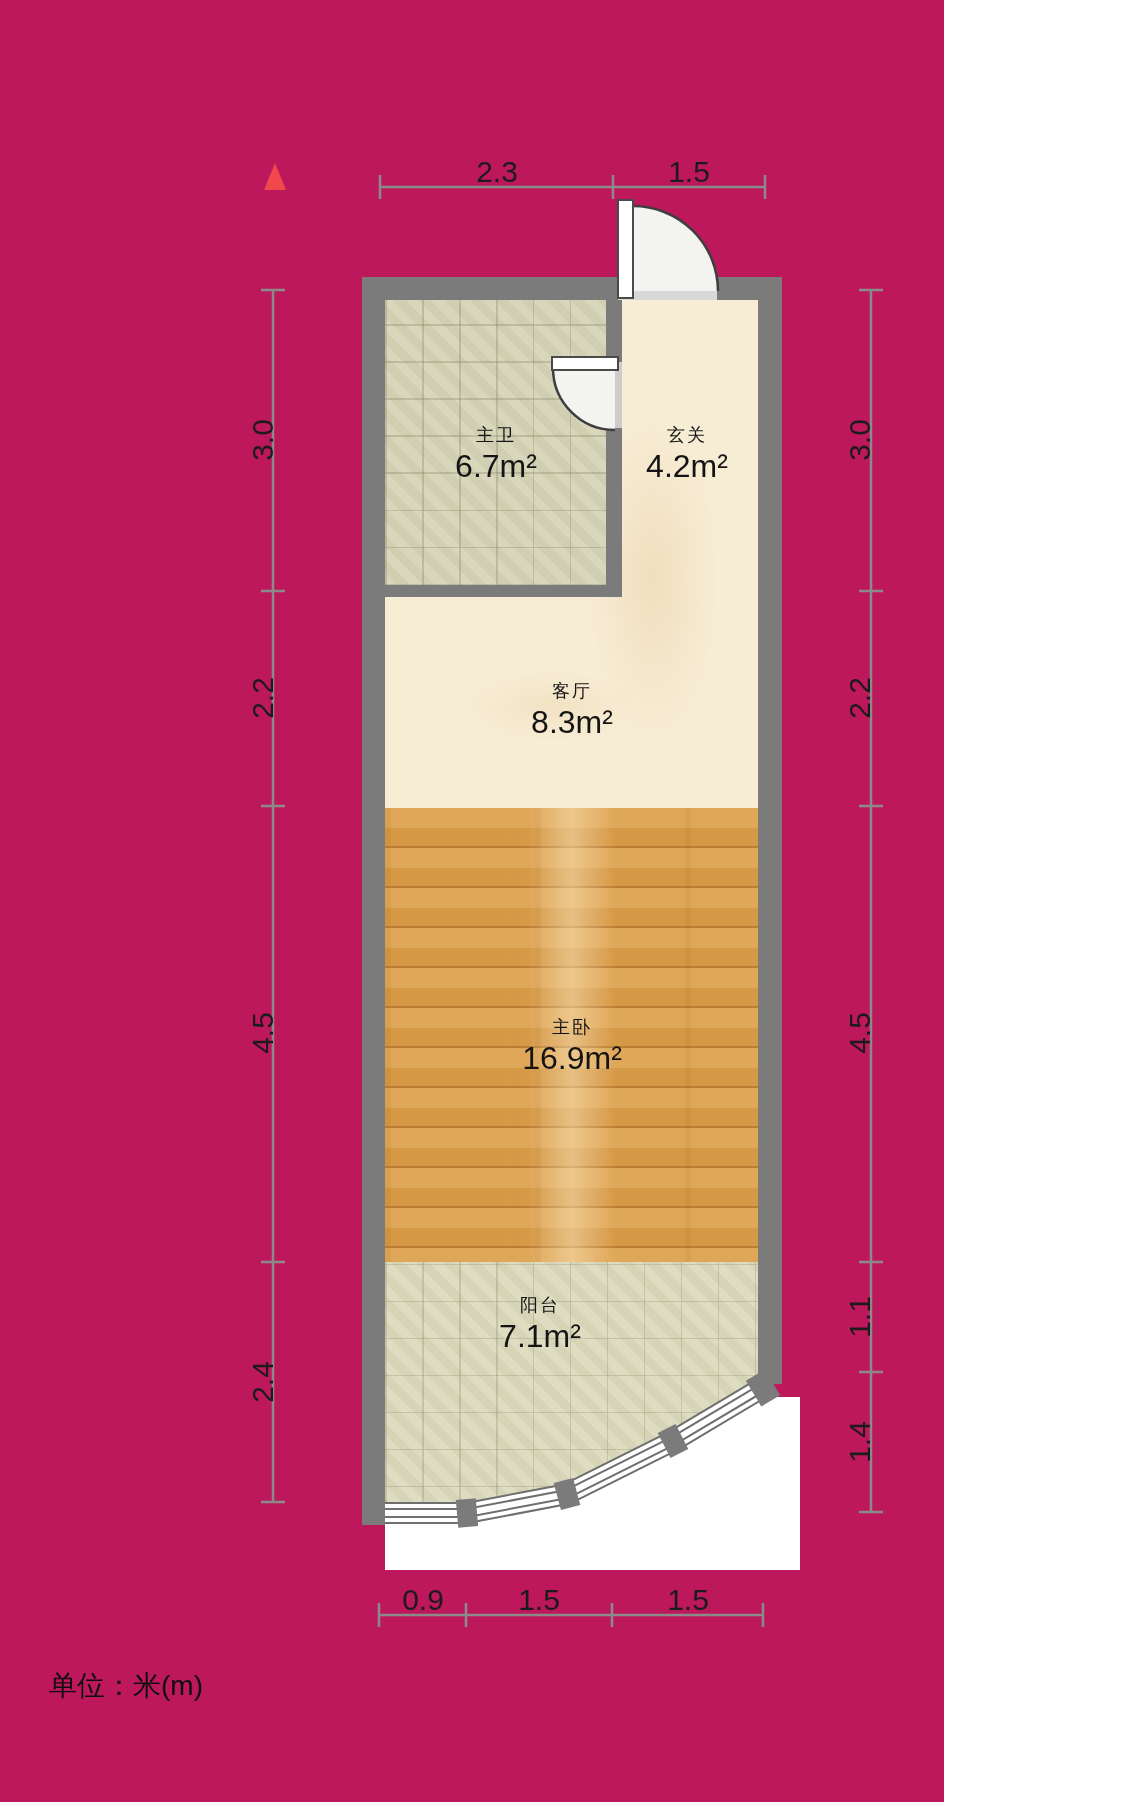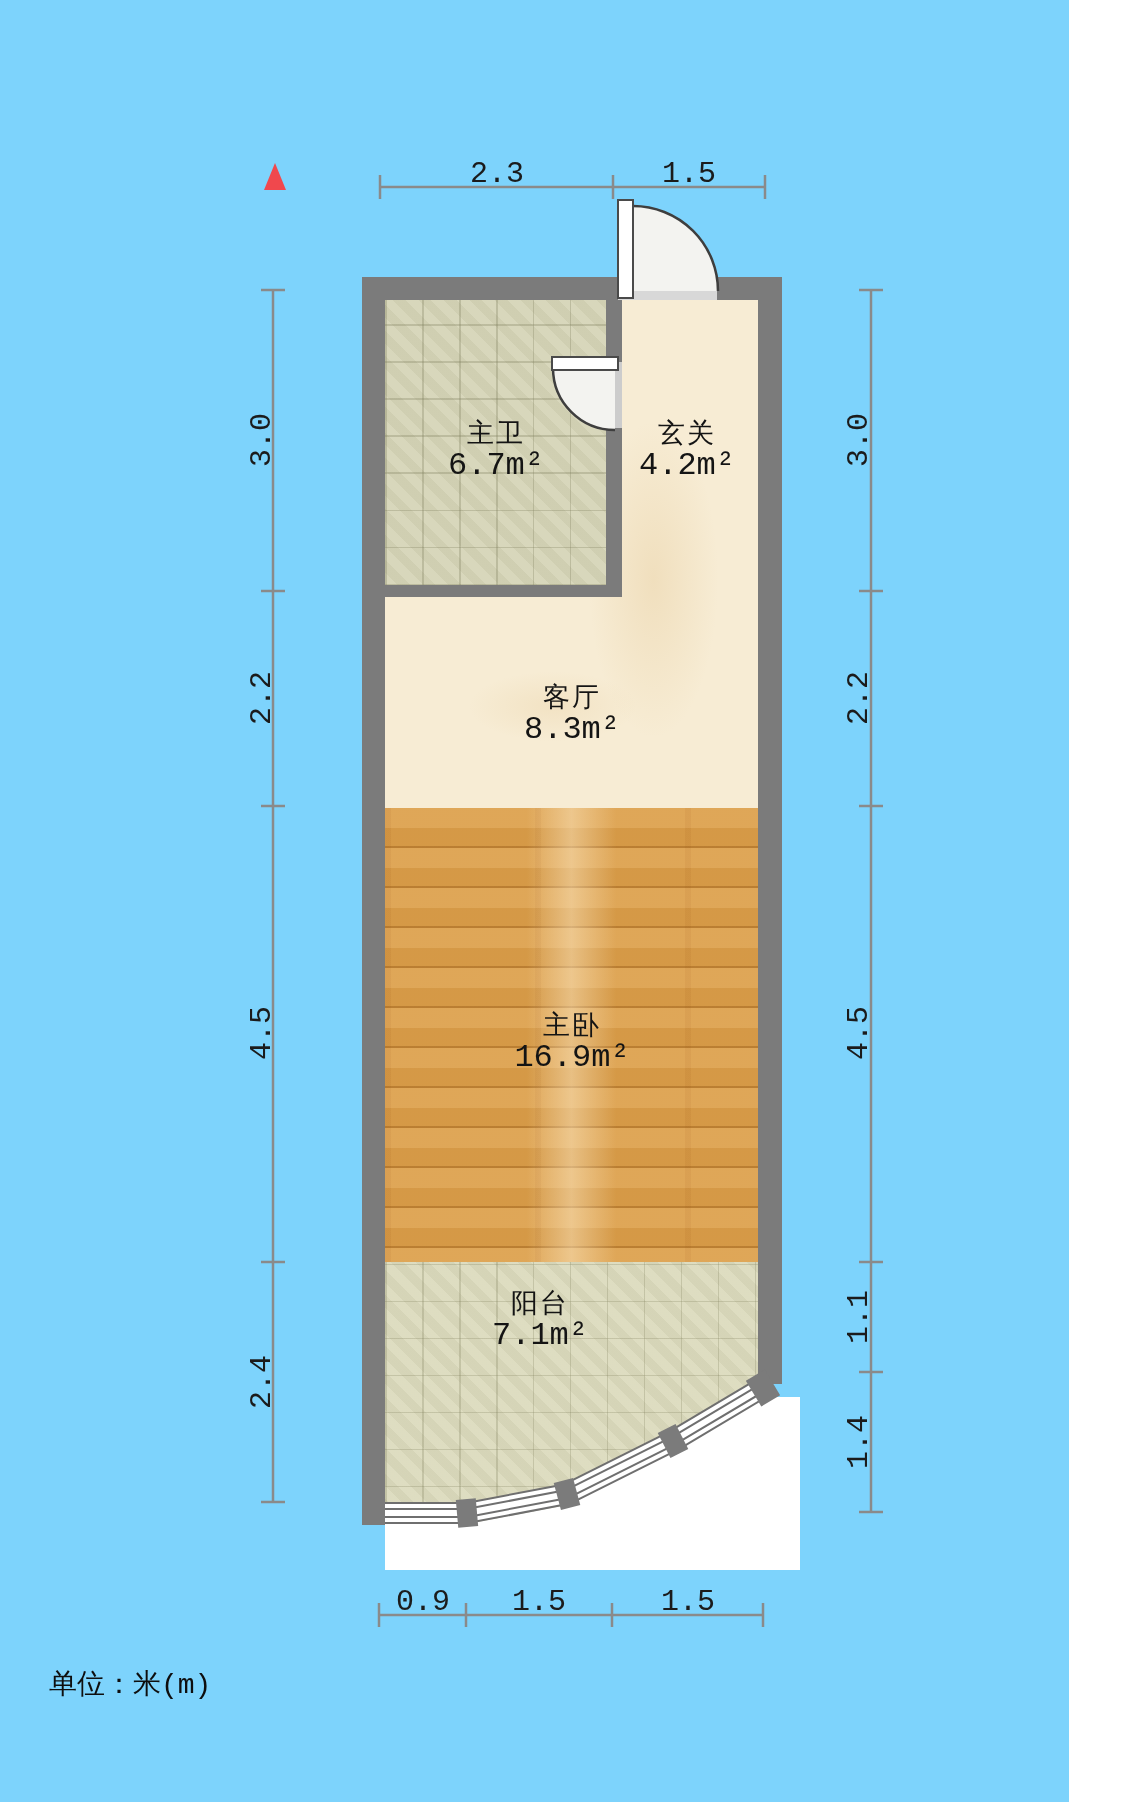--- a/index.html
+++ b/index.html
@@ -1,17 +1,17 @@
 <!DOCTYPE html>
 <html style="--c-wall: #7b7b7b; --c-door_opening: #d8d8d8; --c-bathroom_opening: #cccccc; --c-bathroom_floor: #d6d5b8; --c-balcony_floor: #dcdbbe; --c-marble_floor: #f7ecd4; --c-wood_floor: #dda04b; --c-window_frame: #6f6f6f; --c-dimension_line: #8a8a8a; --c-text: #1b1b1b; --c-north: #f0484d;"><head>
 <meta charset="utf-8">
 <style>
   html,body{margin:0;padding:0;background:#fff;}
-  .canvas{position:relative;width:1069px;height:1802px;background:#7dd3fc;overflow:hidden;
-          font-family:Liberation Mono, monospace;color:#111;}
+  .canvas{position:relative;width:944px;height:1802px;background:#be185d;overflow:hidden;
+          font-family:Liberation Sans, sans-serif;color:#111;}
   .wall{position:absolute;background:var(--c-wall,#7b7b7b);}
   .floor{position:absolute;}
   .floor-marble{
     background-color:var(--c-marble_floor,#f7ecd4);
     background-image:
       radial-gradient(ellipse 160px 60px at 28% 30%, rgba(216,176,108,.20), transparent 70%),
       radial-gradient(ellipse 90px 220px at 72% 55%, rgba(216,176,108,.22), transparent 72%),
       radial-gradient(ellipse 120px 50px at 45% 80%, rgba(216,176,108,.16), transparent 70%);
   }
   .floor-tile-bath{
@@ -30,21 +30,21 @@
   }
   .floor-wood{
     background-color:var(--c-wood_floor,#dda04b);
     background-image:
       linear-gradient(90deg, rgba(255,236,200,0) 38%, rgba(255,238,205,.45) 50%, rgba(255,236,200,0) 62%),
       repeating-linear-gradient(180deg, rgba(146,86,20,0) 0 38px, rgba(146,86,20,.40) 38px 40px),
       repeating-linear-gradient(180deg, rgba(255,255,255,.07) 0 20px, rgba(120,70,15,.08) 20px 40px),
       repeating-linear-gradient(90deg, rgba(170,100,30,.12) 0 6px, rgba(0,0,0,0) 6px 150px);
   }
   .room-label{position:absolute;transform:translate(-50%,-50%);text-align:center;color:#141414;white-space:nowrap;}
-  .room-name{font-size:27px;line-height:32px;letter-spacing:2px;}
+  .room-name{font-size:18px;line-height:32px;letter-spacing:2px;}
   .room-area{font-size:32px;line-height:30px;letter-spacing:0;}
   svg.overlay{position:absolute;left:0;top:0;}
   .dim-line{stroke:var(--c-dimension_line,#8a8a8a);stroke-width:2.5;fill:none;}
   .dim-text{fill:var(--c-text,#1b1b1b);font-size:30px;}
   .t-mid{text-anchor:middle;}
   .door-arc{stroke:#3e3e3e;stroke-width:2.5;fill:none;}
   .door-sector{fill:#f3f3f0;}
   .door-leaf{fill:#ffffff;stroke:#4a4a4a;stroke-width:2;}
   .win-w1{stroke:var(--c-window_frame,#6f6f6f);stroke-width:22;fill:none;stroke-linejoin:round;}
   .win-w2{stroke:#ffffff;stroke-width:18;fill:none;stroke-linejoin:round;}
@@ -129,21 +129,21 @@
   </svg>
 
   <div class="room-label" style="left:496px;top:450px;">
     <div class="room-name">主卫</div>
     <div class="room-area">6.7m²</div>
   </div>
   <div class="room-label" style="left:687px;top:450px;">
     <div class="room-name">玄关</div>
     <div class="room-area">4.2m²</div>
   </div>
-  <div class="room-label" style="left:572px;top:706px;margin-top:8px;">
+  <div class="room-label" style="left:572px;top:706px;">
     <div class="room-name">客厅</div>
     <div class="room-area">8.3m²</div>
   </div>
   <div class="room-label" style="left:572px;top:1042px;">
     <div class="room-name">主卧</div>
     <div class="room-area">16.9m²</div>
   </div>
   <div class="room-label" style="left:540px;top:1320px;">
     <div class="room-name">阳台</div>
     <div class="room-area">7.1m²</div>

